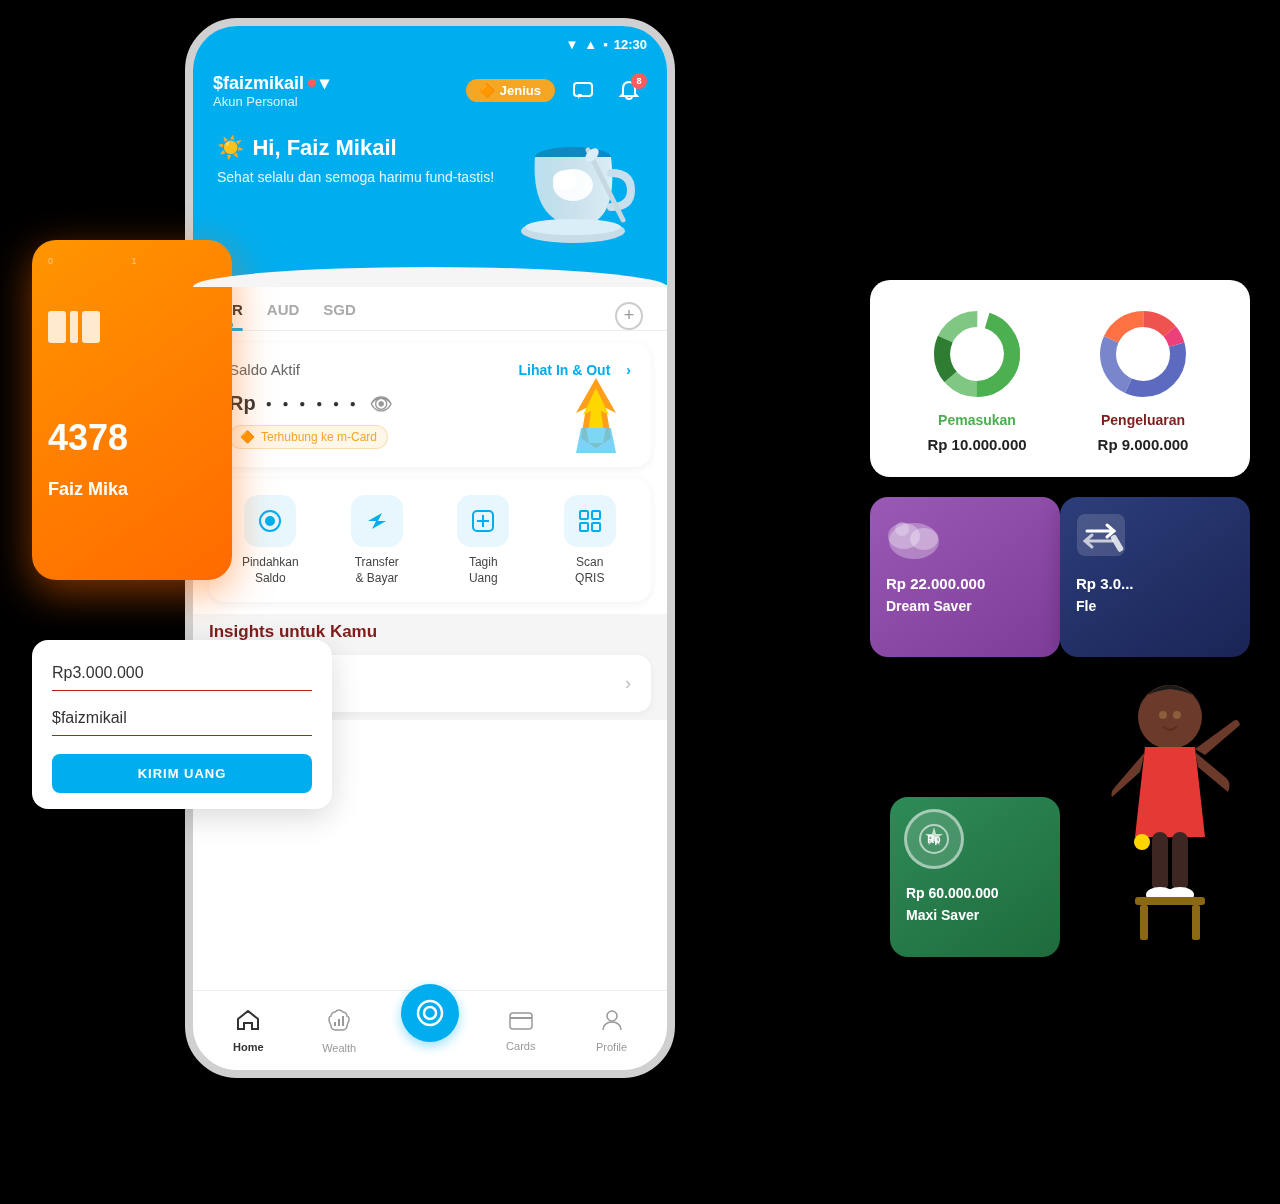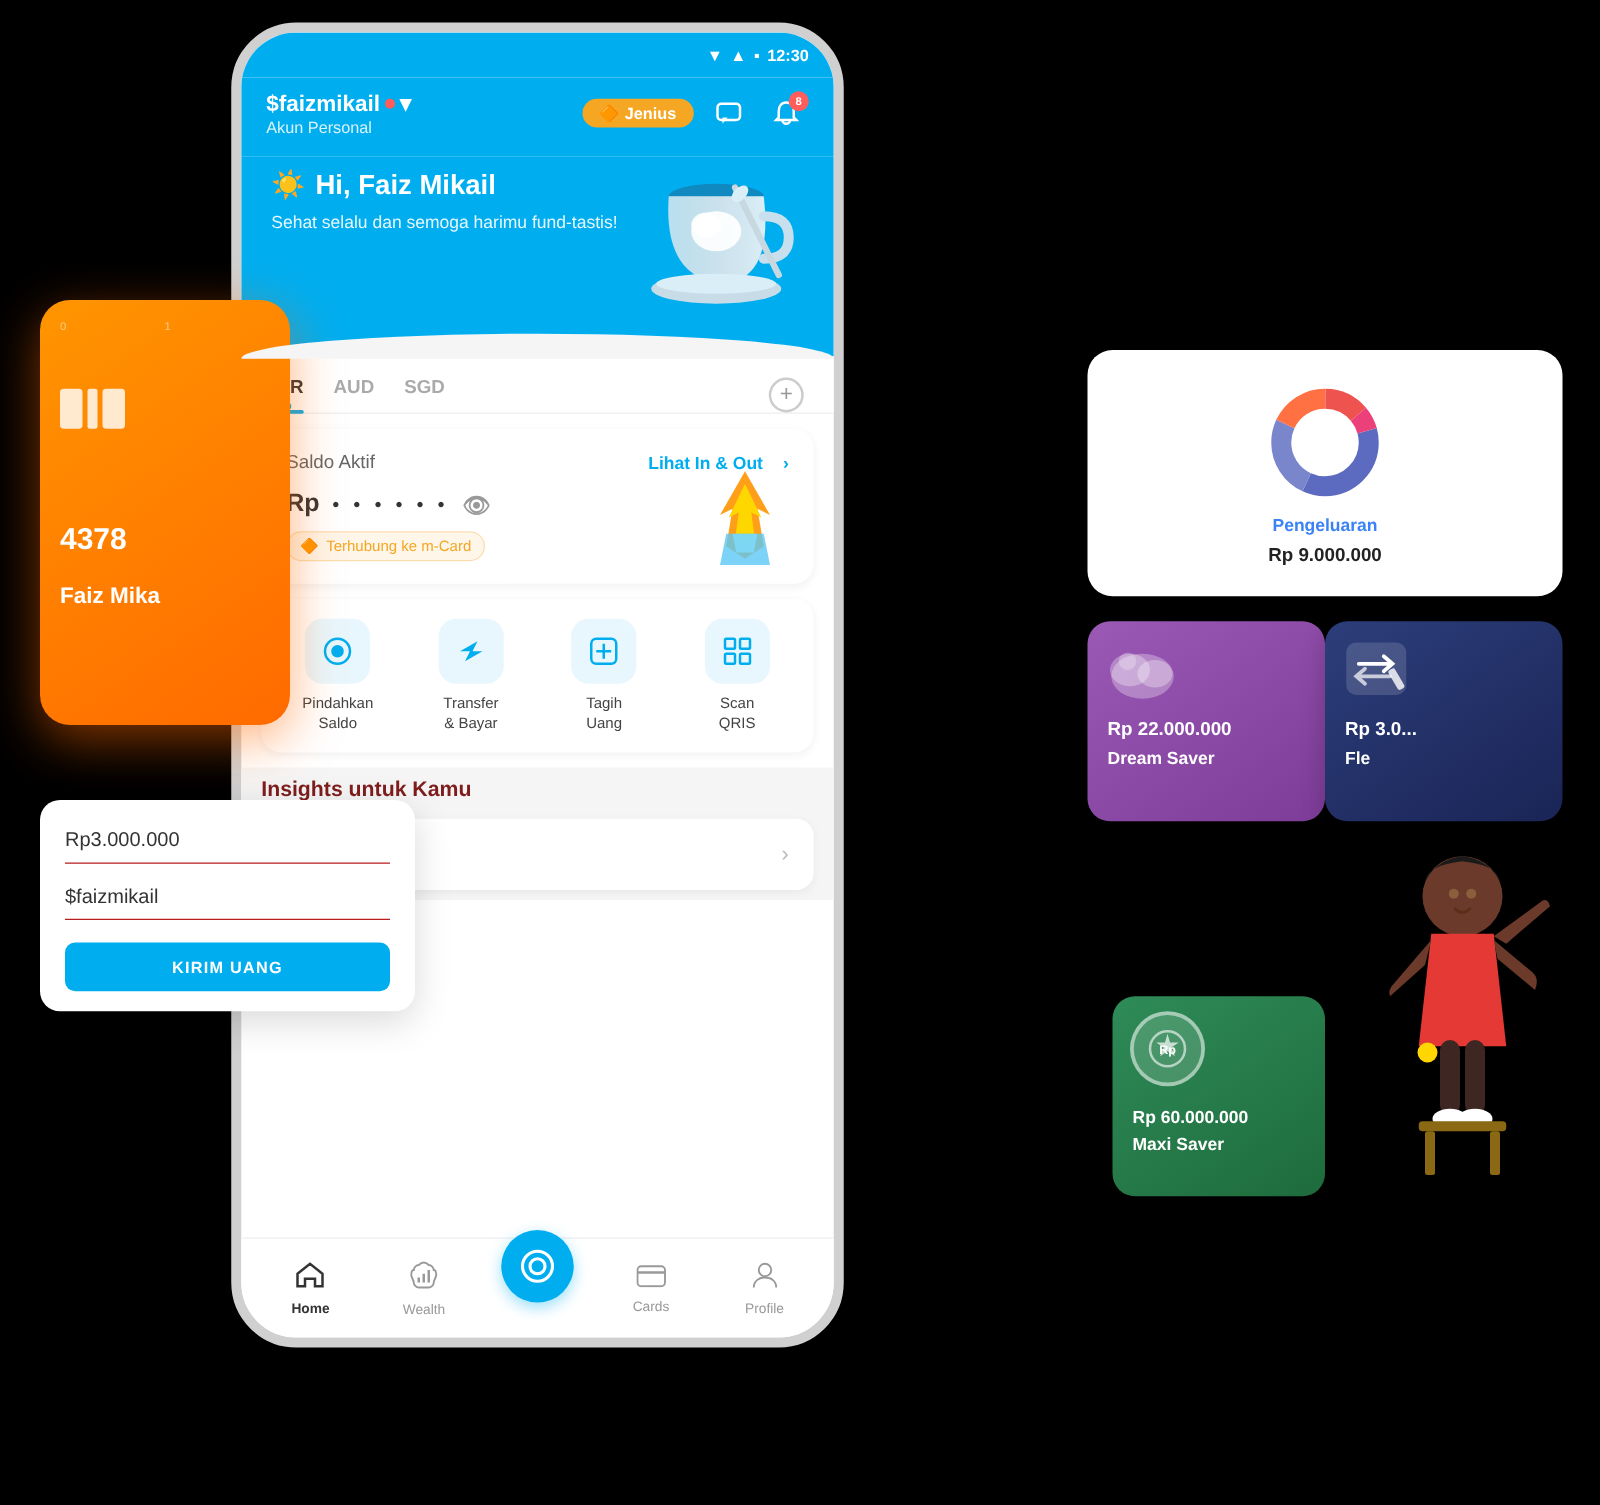--- a/index.html
+++ b/index.html
@@ -439,21 +439,21 @@
 
     .card-logo {
       color: white;
       font-size: 40px;
       margin-bottom: 60px;
       opacity: 0.9;
     }
 
     .card-number {
       color: white;
-      font-size: 24px;
+      font-size: 36px;
       font-weight: 700;
       margin-bottom: 20px;
     }
 
     .card-name {
       color: white;
       font-size: 18px;
       font-weight: 600;
     }
 
@@ -524,21 +524,21 @@
       align-items: center;
       gap: 8px;
     }
 
     .chart-label {
       font-size: 14px;
       font-weight: 600;
     }
 
     .chart-label.green { color: #4CAF50; }
-    .chart-label.orange { color: #3b82f6; }
+    .chart-label.orange { color: #7f1d1d; }
 
     .chart-amount {
       font-size: 15px;
       font-weight: 700;
       color: #222;
     }
 
     
     .saver-cards-row {
       display: flex;
@@ -865,20 +865,31 @@
       </div>
     </div>
 
   </div>
 </div>
 
 <div class="right-panel">
 
   <div class="wealth-card">
 
+    <div class="wealth-chart">
+      <svg class="donut-svg" viewBox="0 0 100 100">
+
+        <circle cx="50" cy="50" r="35" fill="none" stroke="#81C784" stroke-width="16" stroke-dasharray="175 45" stroke-dashoffset="10"></circle>
+        <circle cx="50" cy="50" r="35" fill="none" stroke="#4CAF50" stroke-width="16" stroke-dasharray="100 120" stroke-dashoffset="-175"></circle>
+        <circle cx="50" cy="50" r="35" fill="none" stroke="#2E7D32" stroke-width="16" stroke-dasharray="40 180" stroke-dashoffset="-85"></circle>
+        <circle cx="50" cy="50" r="18" fill="white"></circle>
+      </svg>
+      <span class="chart-label green">Pemasukan</span>
+      <span class="chart-amount">Rp 10.000.000</span>
+    </div>
 
     <div class="wealth-chart">
       <svg class="donut-svg" viewBox="0 0 100 100">
 
         <circle cx="50" cy="50" r="35" fill="none" stroke="#5C6BC0" stroke-width="16" stroke-dasharray="80 140" stroke-dashoffset="10"></circle>
         <circle cx="50" cy="50" r="35" fill="none" stroke="#7986CB" stroke-width="16" stroke-dasharray="55 165" stroke-dashoffset="-70"></circle>
         <circle cx="50" cy="50" r="35" fill="none" stroke="#FF7043" stroke-width="16" stroke-dasharray="40 180" stroke-dashoffset="-125"></circle>
         <circle cx="50" cy="50" r="35" fill="none" stroke="#EF5350" stroke-width="16" stroke-dasharray="30 190" stroke-dashoffset="-165"></circle>
         <circle cx="50" cy="50" r="35" fill="none" stroke="#EC407A" stroke-width="16" stroke-dasharray="15 205" stroke-dashoffset="-195"></circle>
         <circle cx="50" cy="50" r="18" fill="white"></circle>

